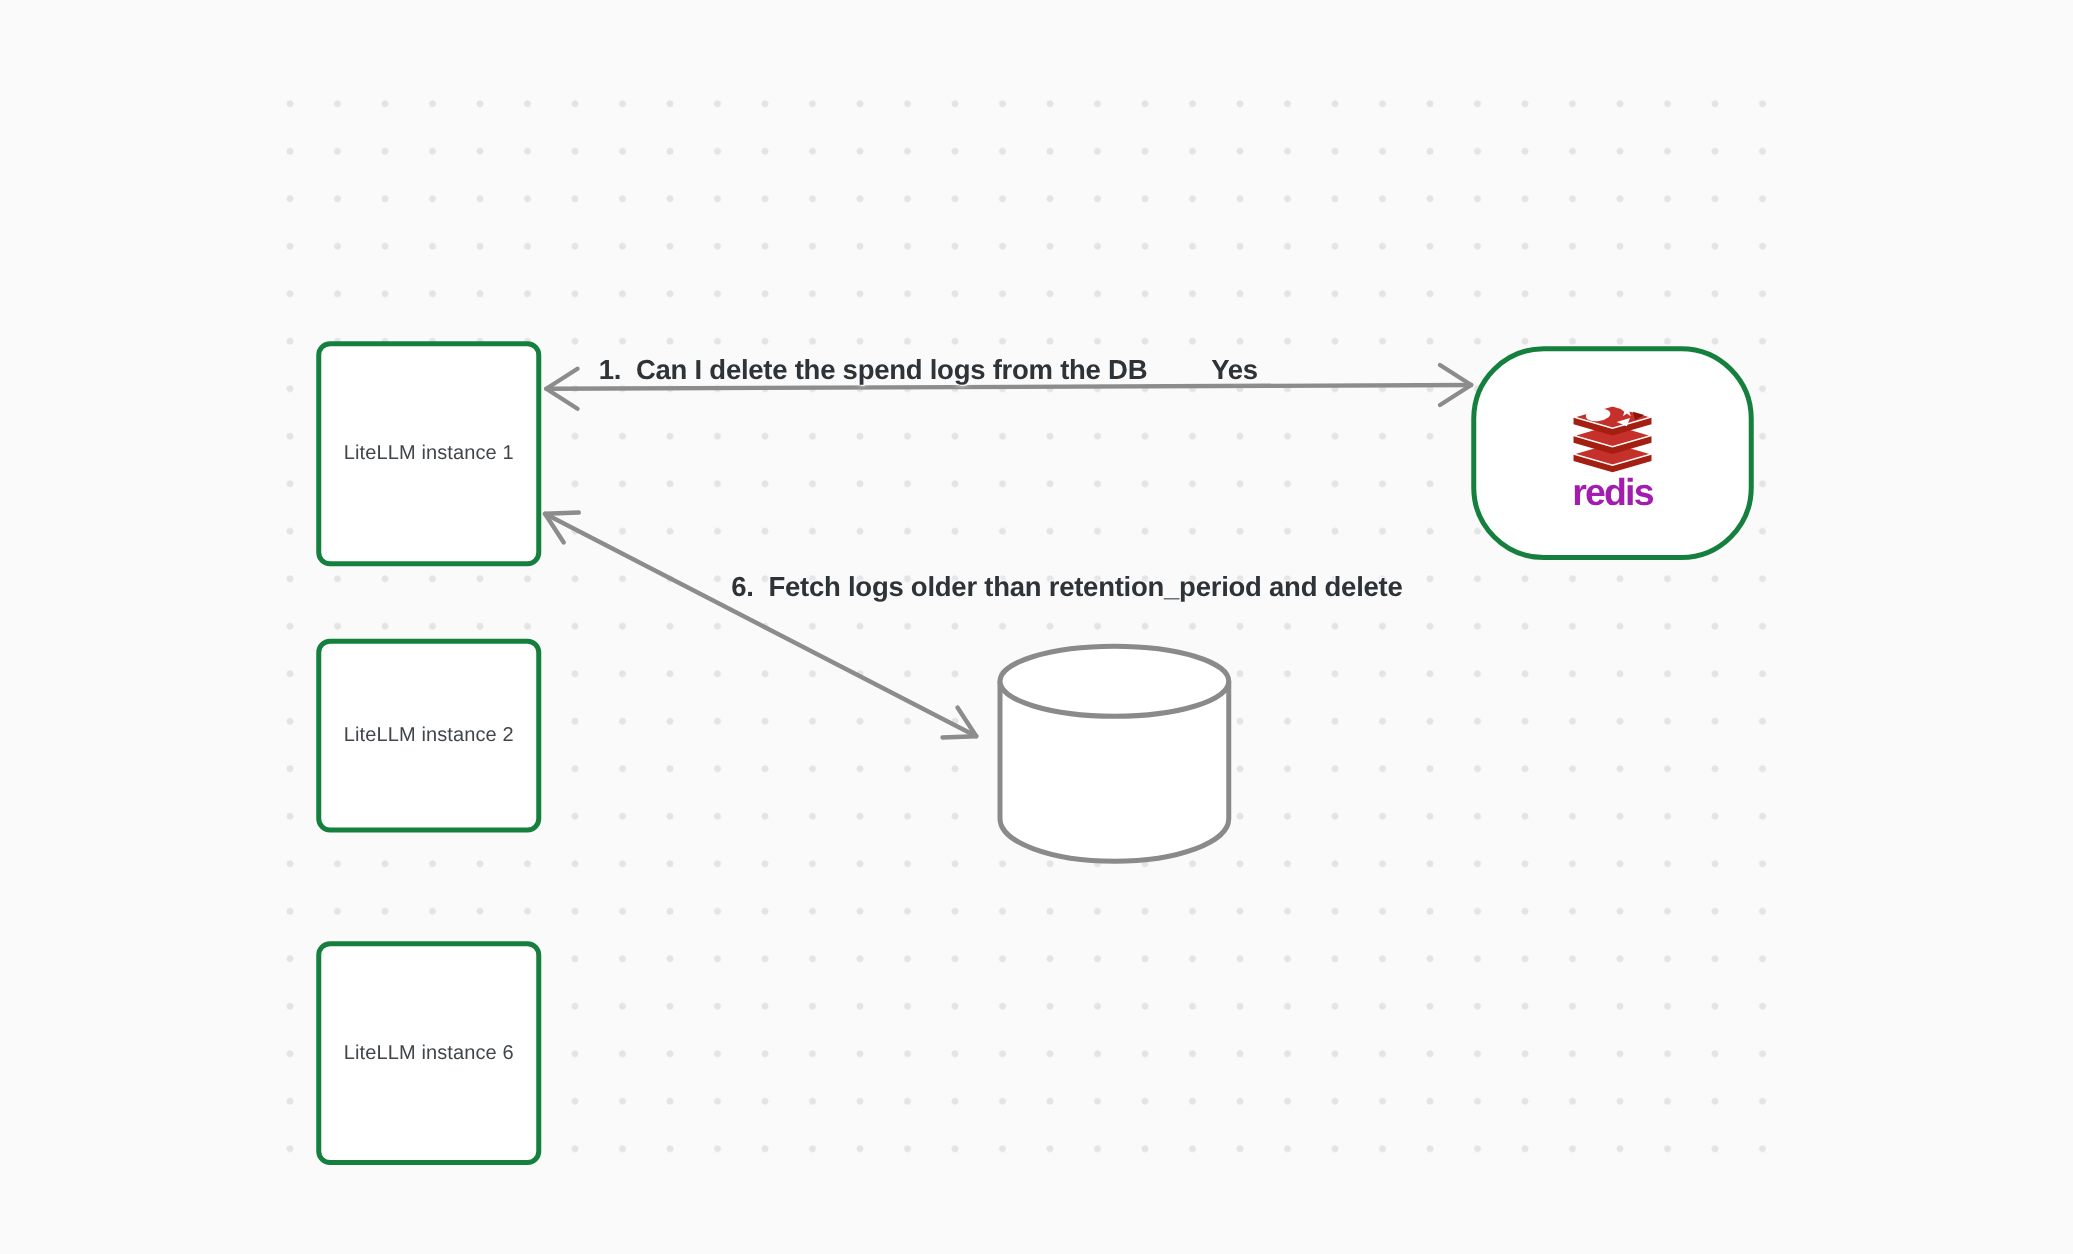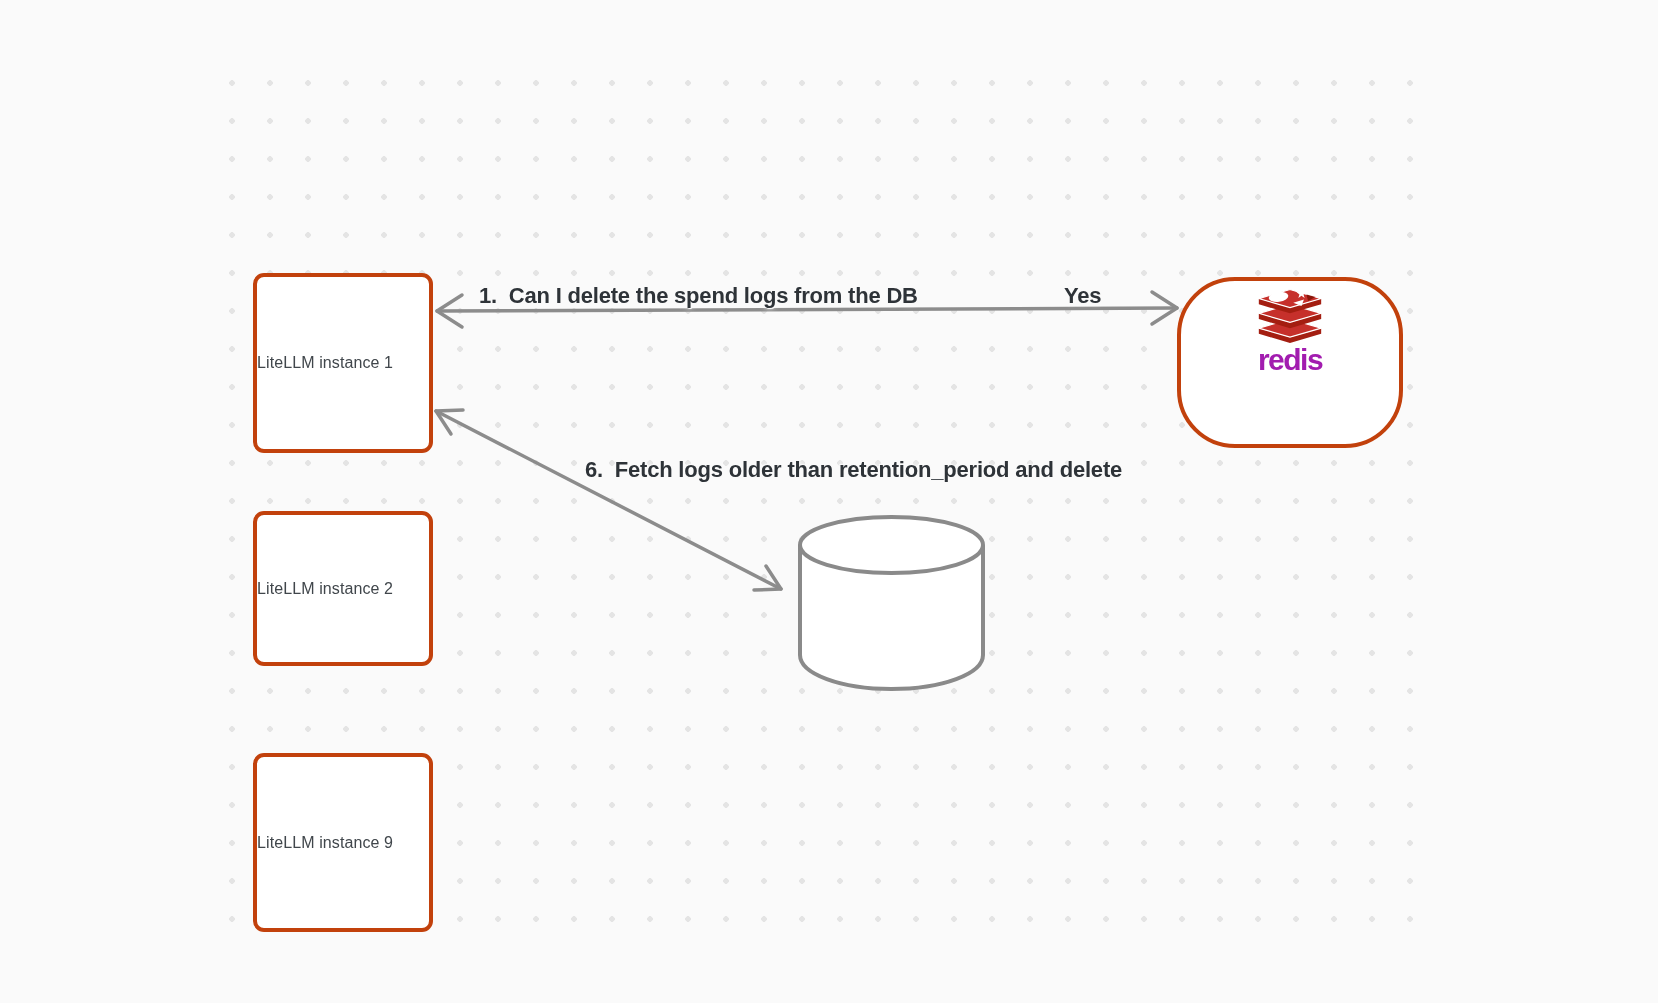--- a/index.html
+++ b/index.html
@@ -18,23 +18,23 @@
     background-image:radial-gradient(circle, #e4e4e4 2.6px, rgba(0,0,0,0) 3px);
     background-size:38px 38px;
     z-index:0;
   }
 
   
   .node{
     position:absolute;
     box-sizing:border-box;
     background:#ffffff;
-    border:4px solid #c2410c;
+    border:4px solid #15803d;
     border-radius:11px;
-    display:flex;align-items:center;
+    display:flex;align-items:center;justify-content:center;
     z-index:2;
   }
   .node-label{
     font-size:16px;color:#40464b;letter-spacing:0.1px;
   }
   #node-instance-1{left:253px;top:273px;width:180px;height:180px;}
   #node-instance-2{left:253px;top:511px;width:180px;height:155px;}
   #node-instance-3{left:253px;top:753px;width:180px;height:179px;}
 
   
@@ -66,21 +66,21 @@
   
   .arrow-label{
     position:absolute;
     font-size:22px;font-weight:700;color:#2e3338;
     white-space:pre;line-height:24px;
     letter-spacing:-0.2px;
     z-index:2;
     text-shadow:0 0 3px #fafafa, 0 0 6px #fafafa, 1px 1px 0 #fafafa, -1px -1px 0 #fafafa;
   }
   #arrow-1-label{left:479px;top:284px;}
-  #arrow-1-response{left:1064px;top:284px;}
+  #arrow-1-response{left:969px;top:284px;}
   #arrow-2-label{left:585px;top:458px;}
 </style>
 </head>
 <body>
 
 <div id="stage">
 
   <div id="dot-grid"></div>
 
   <svg id="arrows-svg" width="1658" height="1003" viewBox="0 0 1658 1003">
@@ -96,21 +96,21 @@
     </g>
   </svg>
 
   <div class="node" id="node-instance-1">
     <span class="node-label">LiteLLM instance 1</span>
   </div>
   <div class="node" id="node-instance-2">
     <span class="node-label">LiteLLM instance 2</span>
   </div>
   <div class="node" id="node-instance-3">
-    <span class="node-label">LiteLLM instance 9</span>
+    <span class="node-label">LiteLLM instance 6</span>
   </div>
 
   <div class="node" id="node-redis">
     <svg width="84" height="64" viewBox="0 0 100 78">
 
       <path d="M12 55 L12 62 L50 73 L88 62 L88 55 L50 66 Z" fill="#a41e11"></path>
       <polygon points="50,44 88,55 50,66 12,55" fill="#c6302b" stroke="#ffffff" stroke-width="1.4"></polygon>
 
       <path d="M12 37 L12 44 L50 55 L88 44 L88 37 L50 48 Z" fill="#a41e11"></path>
       <polygon points="50,26 88,37 50,48 12,37" fill="#c6302b" stroke="#ffffff" stroke-width="1.4"></polygon>

